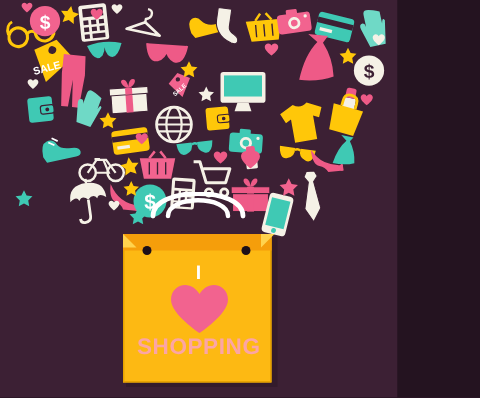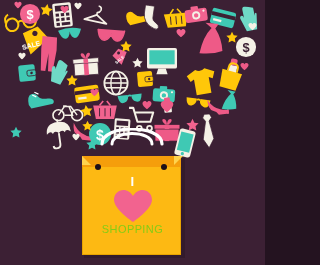--- a/index.html
+++ b/index.html
@@ -103,23 +103,23 @@
     position: absolute;
     left: 50%;
     top: 33px;
     transform: translateX(-50%);
   }
   #bag .lbl-shop {
     position: absolute;
     top: 67px;
     left: 0; right: 0;
     text-align: center;
-    color: #84cc16;
-    font-size: 11px;
-    font-weight: normal;
+    color: #fca5a5;
+    font-size: 15px;
+    font-weight: bold;
     letter-spacing: .4px;
   }
 </style>
 </head>
 <body>
 
 <div id="poster">
   <div id="bg"></div>
 
   <div id="icon-cloud">

